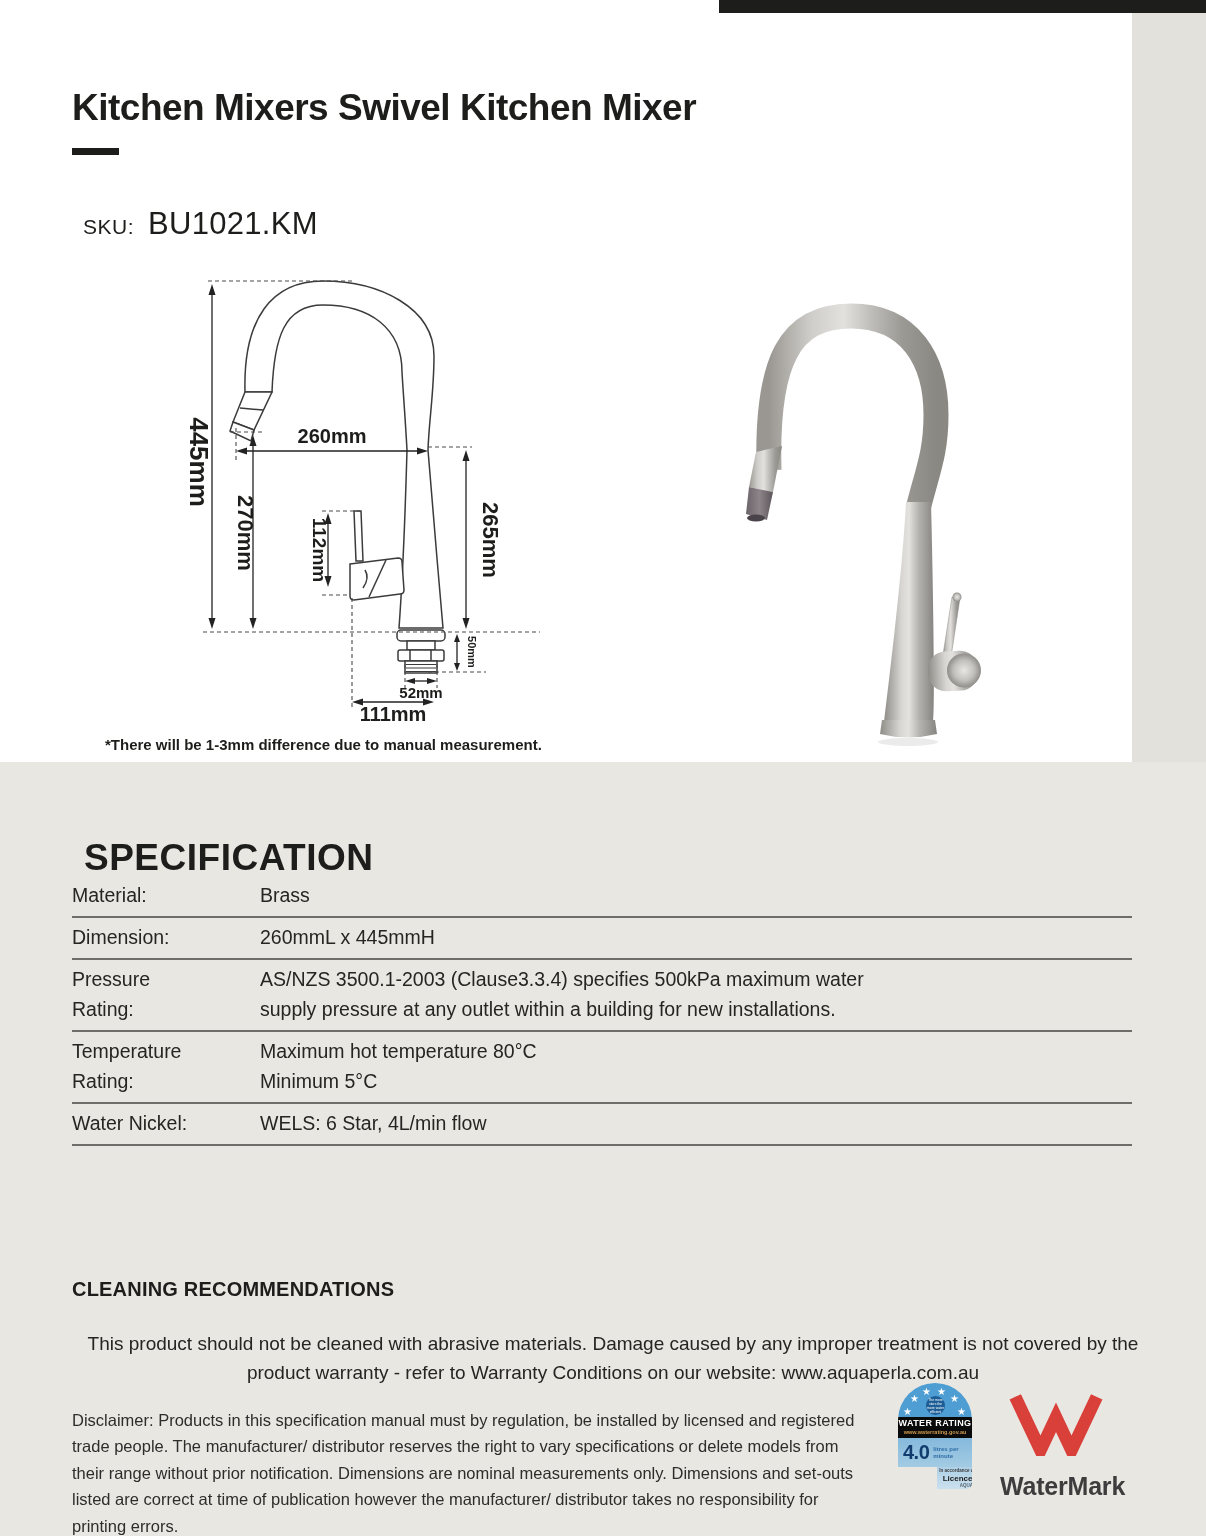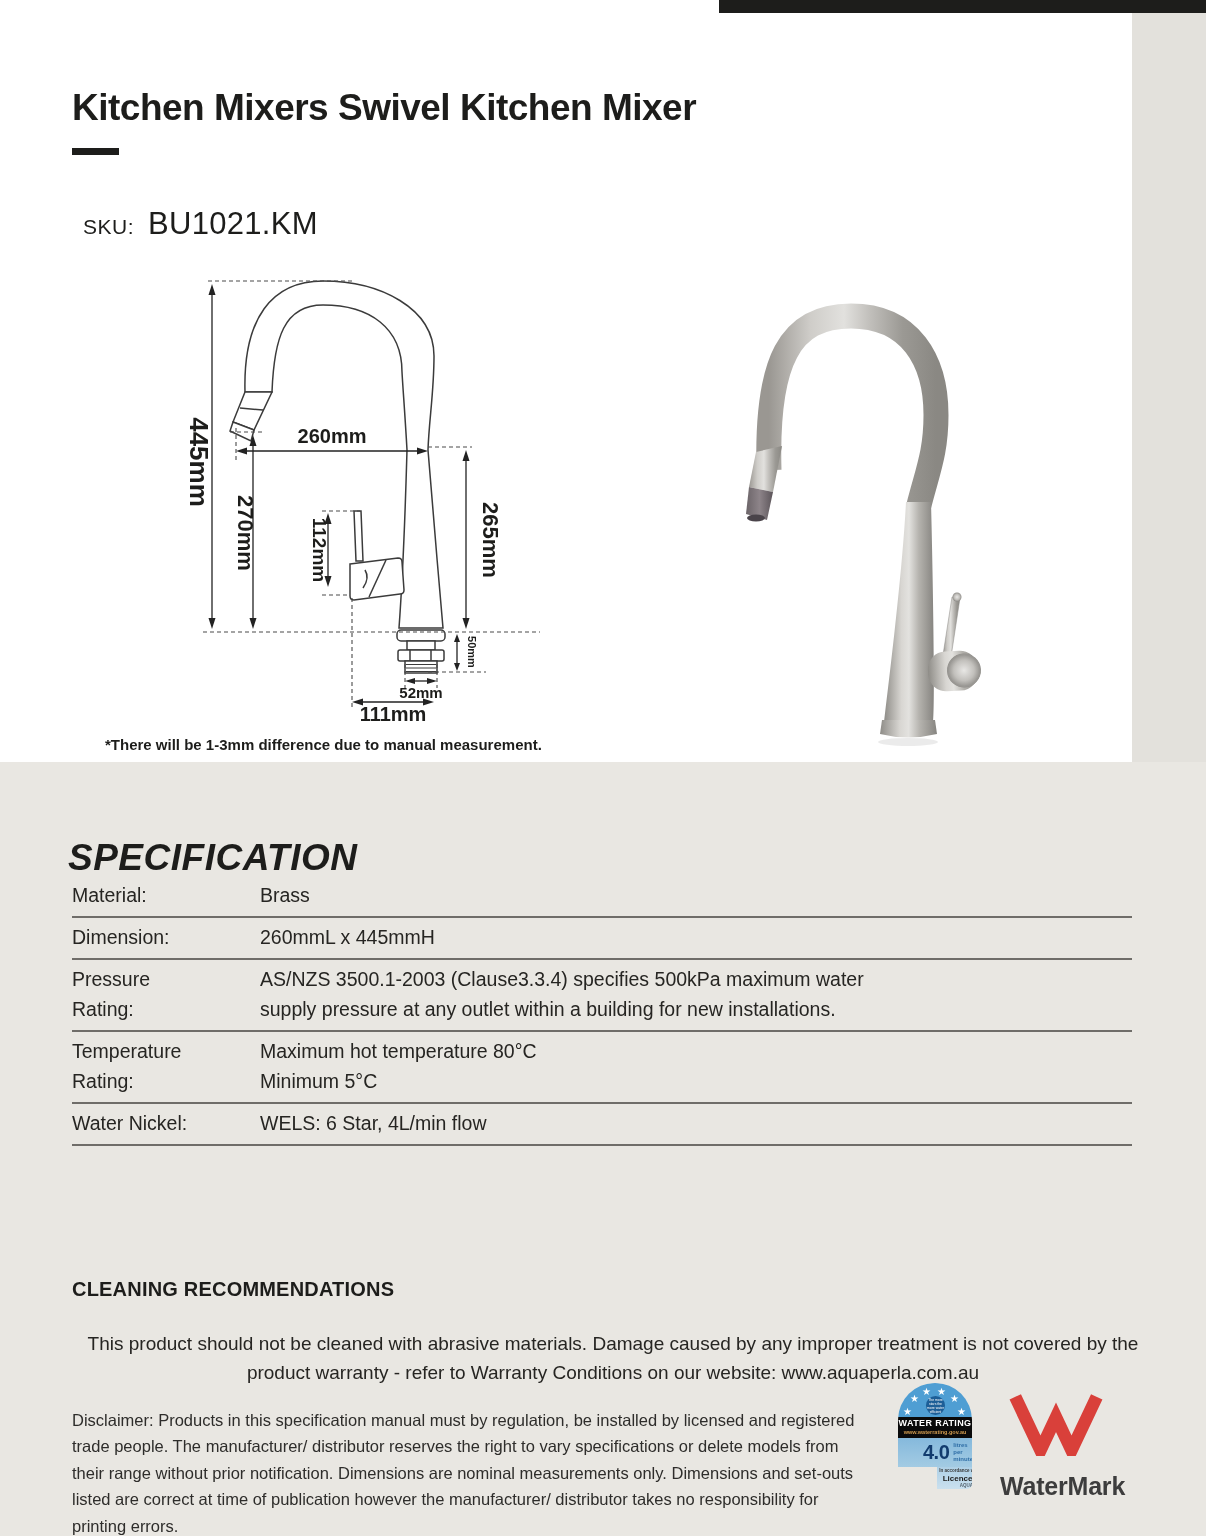--- a/index.html
+++ b/index.html
@@ -13,41 +13,41 @@
   .title-dash{left:72px;top:148px;width:47px;height:7px;background:#1d1d1b;}
   .sku-row{left:83px;top:206px;display:flex;align-items:baseline;gap:14px;}
   .sku-label{font-size:21px;font-weight:500;letter-spacing:0.5px;}
   .sku-value{font-size:31px;font-weight:500;letter-spacing:0.3px;}
   
   .tech-drawing{left:85px;top:272px;}
   .drawing-note{left:105px;top:736px;font-size:15px;font-weight:600;color:#1d1d1b;}
   .product-photo{left:680px;top:290px;}
   
   .spec-section{left:0;top:762px;width:1206px;height:774px;background:#e9e7e2;}
-  .spec-heading{left:68px;top:806px;font-size:37px;font-weight:700;letter-spacing:0.5px;font-style:italic;}
+  .spec-heading{left:84px;top:806px;font-size:37px;font-weight:700;letter-spacing:0.5px;}
   .spec-table{left:72px;top:876px;width:1060px;}
   .spec-row{display:flex;padding:4px 0 6px 0;border-bottom:2px solid #6f6d69;}
   .spec-label{width:188px;flex:0 0 188px;}
   .spec-value{flex:1;}
   .spec-line{font-size:19.5px;line-height:30px;color:#262522;}
   .cleaning-heading{left:72px;top:1262px;font-size:20px;font-weight:700;letter-spacing:0.2px;margin-top:16px;}
   .cleaning-body{left:84px;top:1310px;width:1058px;font-size:19px;line-height:29px;color:#262522;text-align:center;}
   .disclaimer{left:72px;top:1390px;width:802px;font-size:16.5px;line-height:26.5px;color:#2e2d2b;}
   
   .wels{left:898px;top:1383px;width:74px;height:106px;border-radius:37px 37px 5px 5px;overflow:hidden;}
   .wels-arch{position:absolute;left:0;top:0;width:74px;height:34px;background:#4f9ed3;border-radius:37px 37px 0 0;}
   .wels-star{position:absolute;color:#ffffff;font-size:10px;line-height:10px;}
   .wels-circle{position:absolute;left:28px;top:13px;width:19px;height:19px;border-radius:50%;background:#1d5e97;
                color:#fff;font-size:3.4px;line-height:4px;text-align:center;display:flex;align-items:center;justify-content:center;padding:1px;box-sizing:border-box;}
   .wels-band{position:absolute;left:0;top:34px;width:74px;height:21px;background:#0a0a0a;text-align:center;}
   .wels-band-title{color:#ffffff;font-size:9px;font-weight:700;letter-spacing:0.4px;line-height:12px;}
   .wels-band-url{color:#cf9a4e;font-size:5.5px;font-weight:700;line-height:6px;}
   .wels-blue{position:absolute;left:0;top:55px;width:74px;height:29px;background:linear-gradient(180deg,#85b9dc,#a3cbe3);
              display:flex;align-items:center;padding:0 5px;box-sizing:border-box;}
-  .wels-value{font-size:20px;font-weight:800;color:#123c6e;letter-spacing:-0.5px;margin-left:20px;}
+  .wels-value{font-size:20px;font-weight:800;color:#123c6e;letter-spacing:-0.5px;}
   .wels-unit{font-size:6px;line-height:7px;color:#2f6ea6;font-weight:700;margin-left:4px;width:28px;}
   .wels-footer{position:absolute;left:0;top:84px;width:74px;height:22px;background:linear-gradient(180deg,#aed0e6,#cae0ee);text-align:center;margin-left:39px;}
   .wels-accordance{font-size:4.5px;font-weight:700;color:#3a3a3a;line-height:6px;margin-top:1px;}
   .wels-licence{font-size:8px;font-weight:800;color:#20201f;line-height:9px;}
   .wels-brand{font-size:4.5px;font-weight:700;color:#55636e;line-height:6px;}
   
   .watermark{left:1000px;top:1392px;width:112px;text-align:center;}
   .watermark-text{font-size:25px;font-weight:700;color:#3d3d3d;letter-spacing:-0.2px;margin-top:12px;}
   svg text{font-family:"Liberation Sans", sans-serif;}
 </style>

